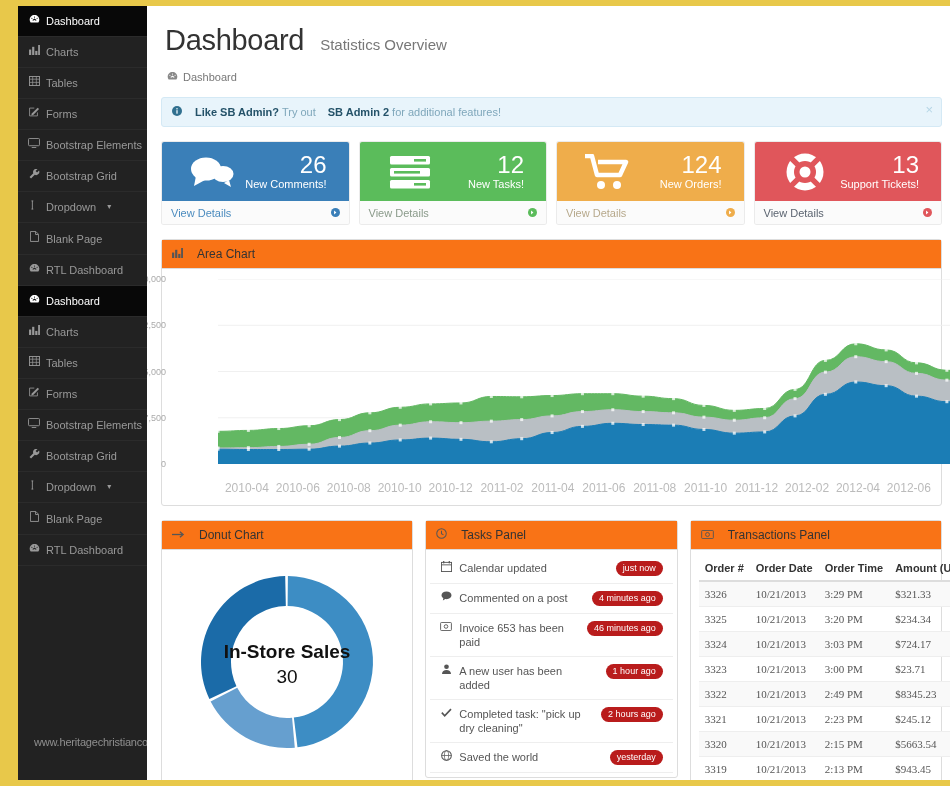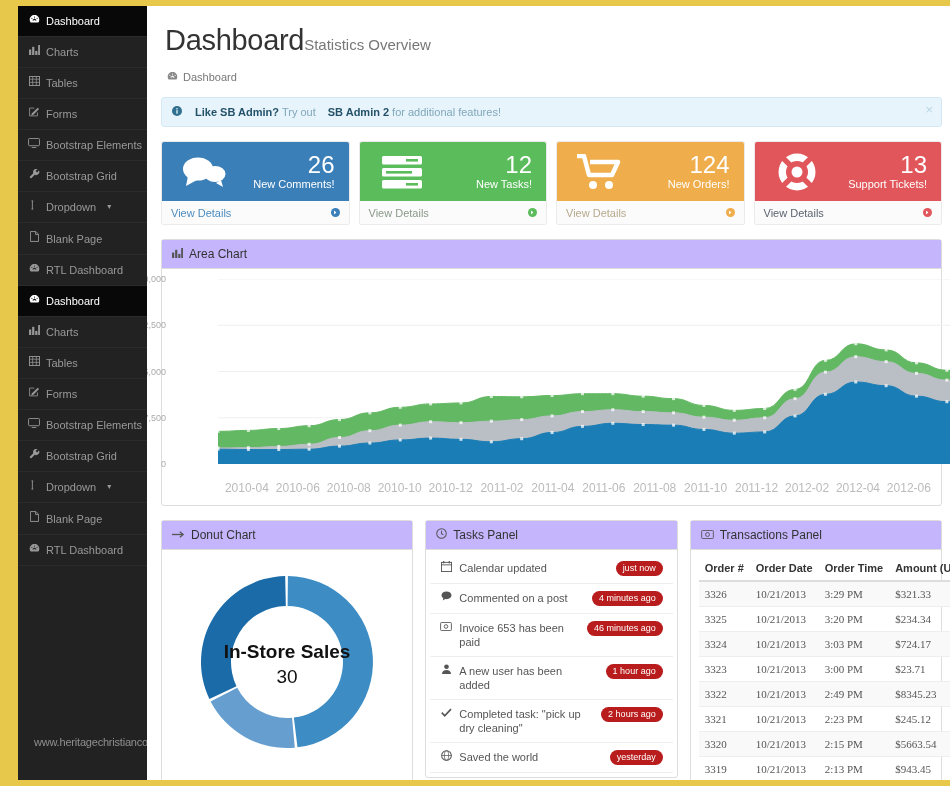--- a/index.html
+++ b/index.html
@@ -32,21 +32,21 @@
     color:#cfcfcf;opacity:.62;font-size:11px;white-space:nowrap;
     letter-spacing:-.2px;
   }
   
   .main{flex:1 1 auto;padding:0 14px;overflow:hidden;}
   .page-head{padding:18px 0 0 4px;}
   .page-head h1{
     margin:0;font-size:29px;font-weight:400;color:#333;display:inline;
     letter-spacing:-.3px;
   }
-  .page-head .sub{font-size:15px;color:#777;margin-left:0;}
+  .page-head .sub{font-size:15px;color:#777;margin-left:16px;}
   .breadcrumb{
     margin:14px 0 0 6px;font-size:11px;color:#777;
     display:flex;align-items:center;gap:5px;
   }
   .alert{
     margin-top:14px;background:#e8f4fb;border:1px solid #d4e9f5;
     border-radius:3px;padding:8px 10px;font-size:11px;color:#31708f;
     display:flex;align-items:center;position:relative;
   }
   .alert b{color:#245269;padding-left:8px;}
@@ -56,39 +56,39 @@
     line-height:13px;cursor:pointer;
   }
   
   .stats{display:flex;gap:9px;margin-top:14px;}
   .stat{
     flex:1 1 0;border-radius:3px;overflow:hidden;
     border:1px solid rgba(0,0,0,.08);background:#fff;
   }
   .stat-top{
     height:59px;display:flex;align-items:center;
-    padding:0 14px;color:#ffffff;
+    padding:0 22px;color:#ffffff;
   }
   .stat-ico{flex:0 0 56px;display:flex;align-items:center;justify-content:center;}
   .stat-nums{flex:1 1 auto;text-align:right;}
   .stat-num{font-size:24px;line-height:25px;font-weight:400;}
   .stat-lbl{font-size:11px;line-height:14px;}
   .stat-foot{
     height:23px;display:flex;align-items:center;justify-content:space-between;
     padding:0 9px;background:#fbfbfb;font-size:11px;
   }
   .stat-foot .lnk{color:#4c8cbf;}
   .stat-foot .arw{font-size:11px;}
   
   .panel{
     border:1px solid #dddddd;border-radius:3px;background:#fff;margin-top:14px;
   }
   .panel-head{
-    padding:7px 10px;border-bottom:1px solid #dddddd;background:#c4b5fd;
-    font-size:12px;color:#333;display:flex;align-items:center;gap:6px;
+    padding:7px 10px;border-bottom:1px solid #dddddd;background:#f97316;
+    font-size:12px;color:#333;display:flex;align-items:center;gap:14px;
   }
   .panel-body{padding:10px;}
   
   .chartwrap{position:relative;height:200px;}
   .ylabel{
     position:absolute;right:100%;margin-right:6px;transform:translateY(-50%);
     font-size:9px;color:#aaaaaa;white-space:nowrap;
   }
   .xticks{display:flex;margin-left:46px;margin-top:2px;}
   .xtick{flex:1 1 0;text-align:right;font-size:12px;color:#bbbbbb;}

